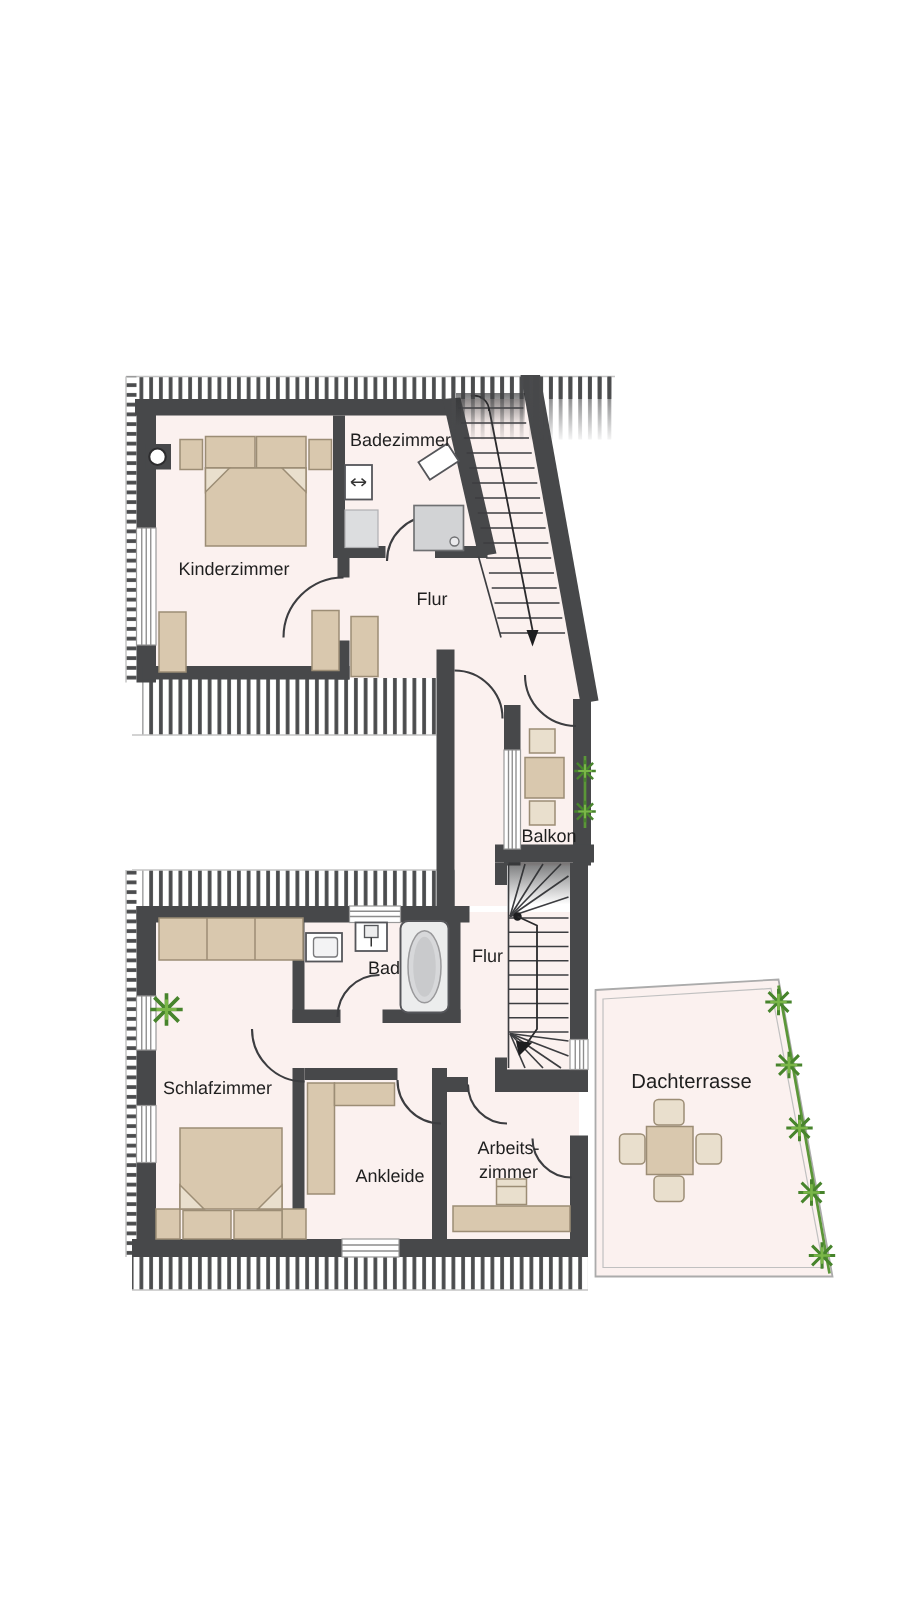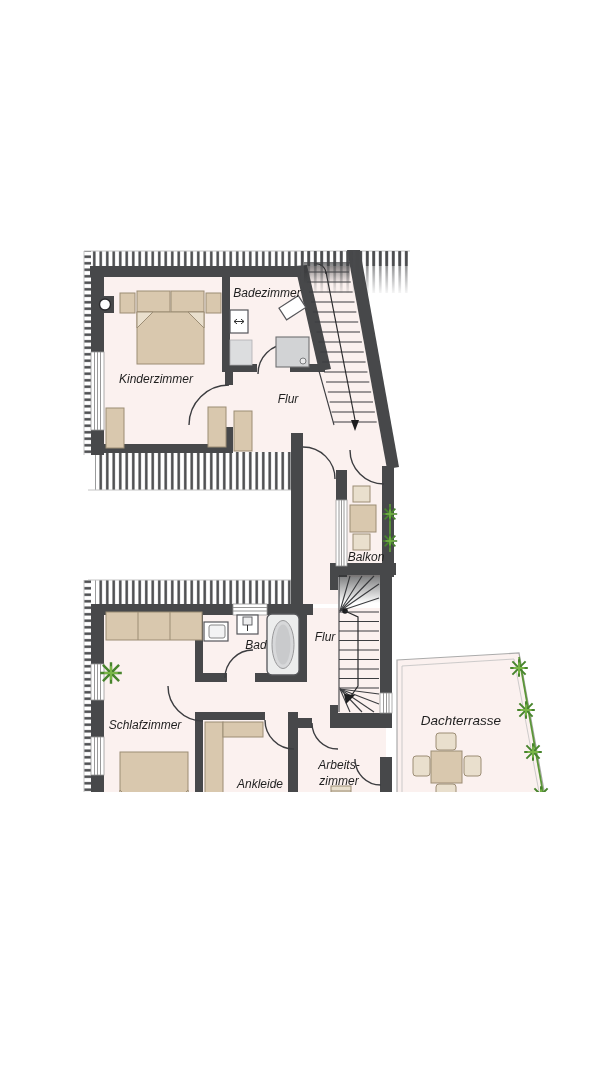--- a/index.html
+++ b/index.html
@@ -1,16 +1,16 @@
 <!DOCTYPE html>
 <html><head>
 <meta charset="utf-8">
 <style>
   html,body{margin:0;padding:0;background:#ffffff;}
-  .stage{position:relative;width:608px;height:792px;background:#ffffff;overflow:hidden;font-style:italic;}
+  .stage{position:relative;width:608px;height:1080px;background:#ffffff;overflow:hidden;}
   svg{display:block;}
   text{font-family:"Liberation Sans","DejaVu Sans",sans-serif;fill:#1f1f1f;}
   .room-label{font-size:12px;}
   .room-label-lg{font-size:13.5px;}
   .wall{fill:#47484a;}
   .furn{fill:#d9c8ae;stroke:#9c8d75;stroke-width:1;}
   .furnlight{fill:#e9dfcd;stroke:#9c8d75;stroke-width:1;}
   .fix{fill:#ffffff;stroke:#55565a;stroke-width:1.2;}
   .arc{fill:none;stroke:#3c3d40;stroke-width:1.4;}
   .tread{stroke:#3c3d40;stroke-width:1.1;}

